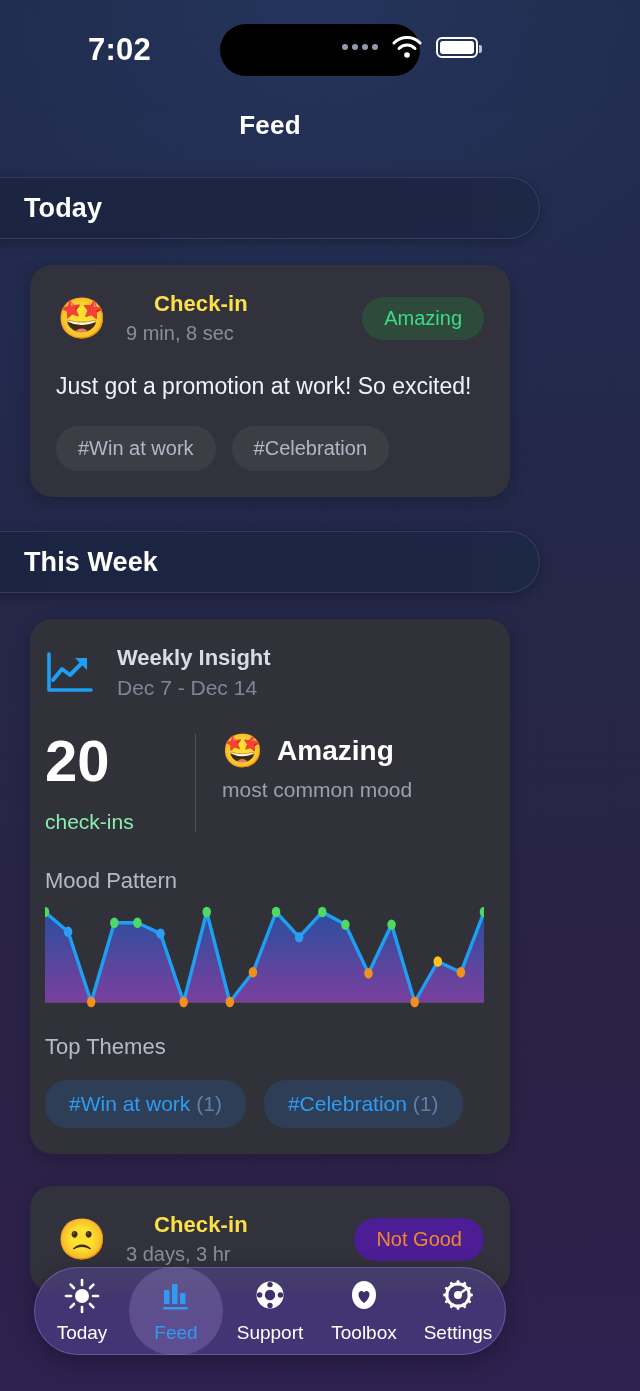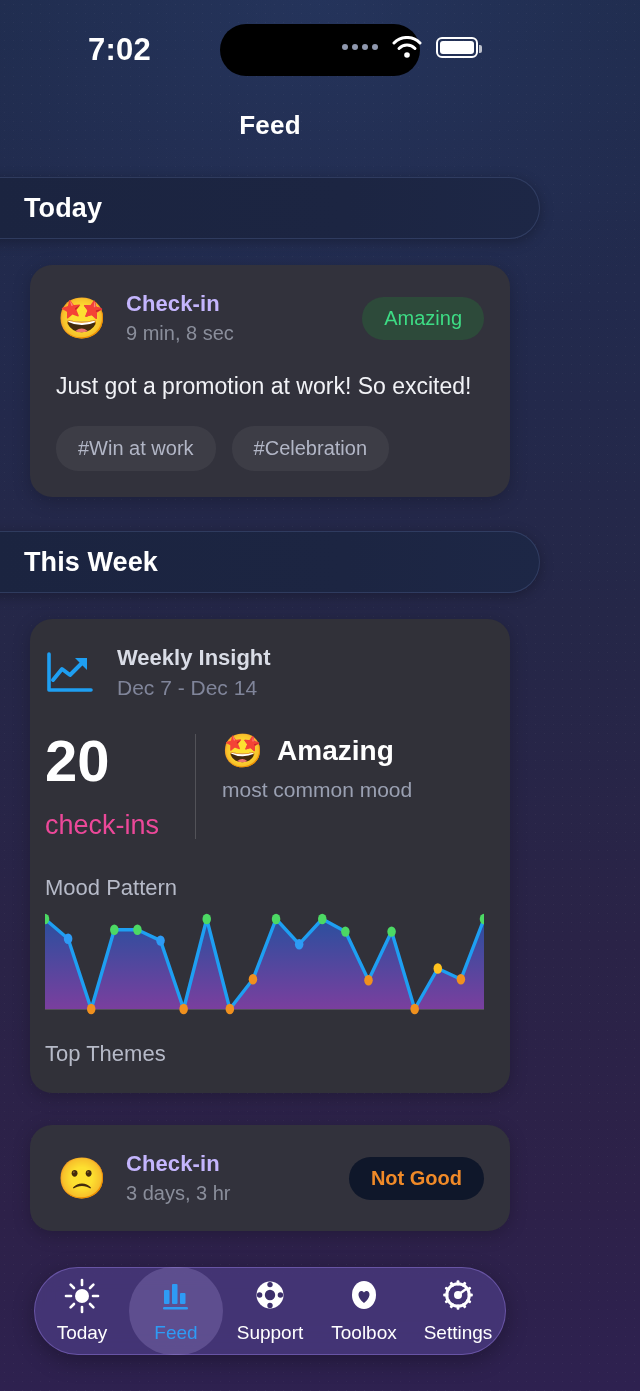--- a/index.html
+++ b/index.html
@@ -72,45 +72,45 @@
     background:#32323c;
     border-radius:22px;
     padding:26px 26px 26px 26px;
     box-shadow:0 4px 18px rgba(0,0,0,0.22);
   }
   .card-dim{ background:#313139;padding-left:15px; }
 
   .ci-head{ display:flex; align-items:center; gap:18px; }
   .ci-emoji{ font-size:40px; line-height:1; width:52px; text-align:center;}
   .ci-meta{ flex:1; }
-  .ci-title{ color:#c4b5fd; font-size:22px; font-weight:700; letter-spacing:0.1px;}
+  .ci-title{ color:#fde047; font-size:22px; font-weight:700; letter-spacing:0.1px;margin-left:28px;}
   .ci-sub{ color:#8a8e9b; font-size:20px; margin-top:5px; }
   .badge{
     font-size:20px; font-weight:500; padding:10px 22px; border-radius:22px; white-space:nowrap;
   }
   .badge-good{ background:#2d4a3a; color:#3ddc84; }
-  .badge-bad{ background:#0f172a; color:#f08a28;font-weight:bold; }
+  .badge-bad{ background:#4c1d95; color:#f08a28; }
 
   .ci-text{ color:#f1f2f6; font-size:23px; margin-top:26px; line-height:1.35; }
   .chips{ display:flex; gap:16px; margin-top:24px; flex-wrap:wrap; }
   .chip{
     background:rgba(255,255,255,0.055);
     color:#b2b6c6; font-size:20px; padding:11px 22px; border-radius:22px;
   }
 
   
   .wi-head{ display:flex; align-items:center; gap:22px; }
   .wi-icon{ width:50px; height:46px; }
   .wi-title{ color:#d9dce6; font-size:22px; font-weight:700; }
   .wi-sub{ color:#80859a; font-size:21px; margin-top:5px; }
 
   .stats{ display:flex; align-items:stretch; margin-top:32px; }
   .stat-left{ width:150px; }
   .stat-num{ color:#fff; font-size:58px; font-weight:700; line-height:1; }
-  .stat-lbl{ color:#ec4899; font-size:27px; margin-top:20px; }
+  .stat-lbl{ color:#86efac; font-size:21px; margin-top:20px; }
   .divider{ width:1px; background:rgba(255,255,255,0.16); margin:2px 26px 2px 0; }
   .stat-right{ flex:1; padding-top:2px;}
   .mood-row{ display:flex; align-items:center; gap:14px; }
   .mood-emoji{ font-size:33px; line-height:1; }
   .mood-name{ color:#fff; font-size:28px; font-weight:700; }
   .mood-cap{ color:#9aa0b2; font-size:21px; margin-top:11px; }
 
   .subhead{ color:#b6bac8; font-size:22px; margin-top:34px; }
   .chart-wrap{ margin-top:12px; width:100%; height:102px; }
   .chart-wrap svg{ display:block; width:100%; height:102px; }
@@ -256,20 +256,30 @@
             <circle cx="423.16" cy="18.60" r="5.2" fill="#4cd964"></circle>
             <circle cx="451.37" cy="96.00" r="5.2" fill="#f0901e"></circle>
             <circle cx="479.58" cy="55.50" r="5.2" fill="#ffc21e"></circle>
             <circle cx="507.79" cy="66.30" r="5.2" fill="#f0901e"></circle>
             <circle cx="536.00" cy="6.00" r="5.2" fill="#4cd964"></circle>
           </g>
       </svg>
     </div>
 
     <div class="subhead" style="margin-top:26px;">Top Themes</div>
+    <div class="themes">
+      <div class="theme-chip">
+        <span>#Win at work</span>
+        <span class="cnt">(1)</span>
+      </div>
+      <div class="theme-chip">
+        <span>#Celebration</span>
+        <span class="cnt">(1)</span>
+      </div>
+    </div>
   </div>
 
   <div class="card" style="margin-top:32px;">
     <div class="ci-head">
       <div class="ci-emoji">🙁</div>
       <div class="ci-meta">
         <div class="ci-title">Check-in</div>
         <div class="ci-sub">3 days, 3 hr</div>
       </div>
       <div class="badge badge-bad">Not Good</div>

